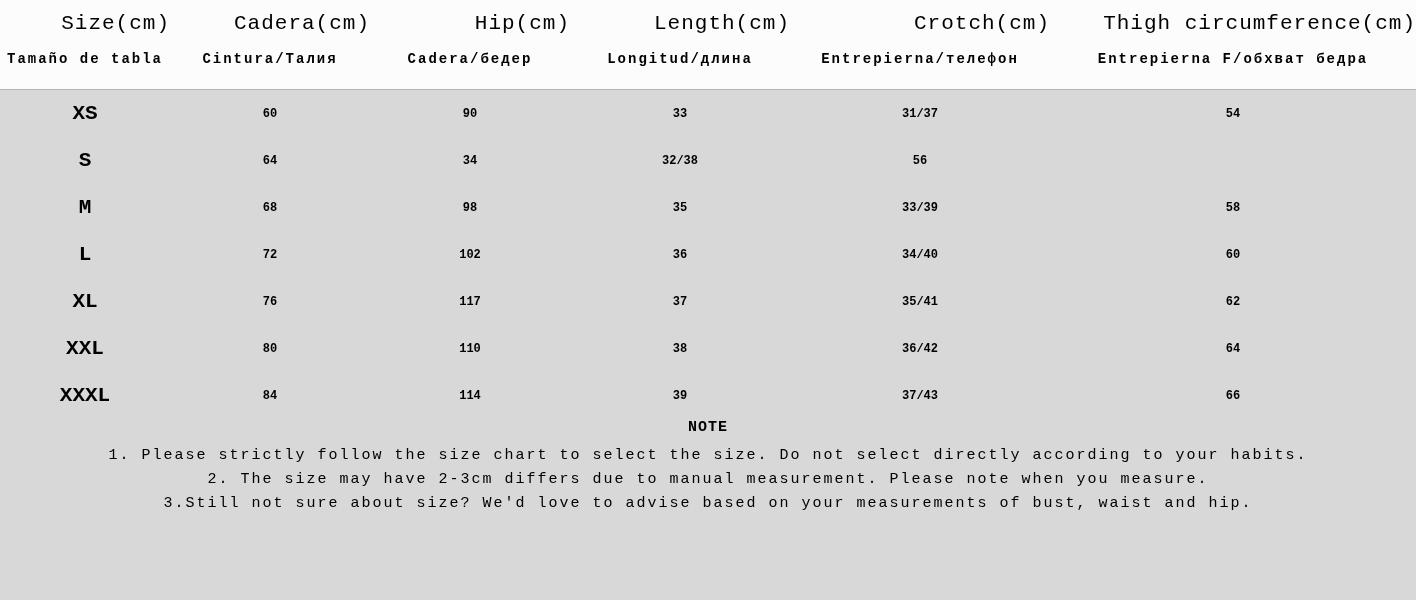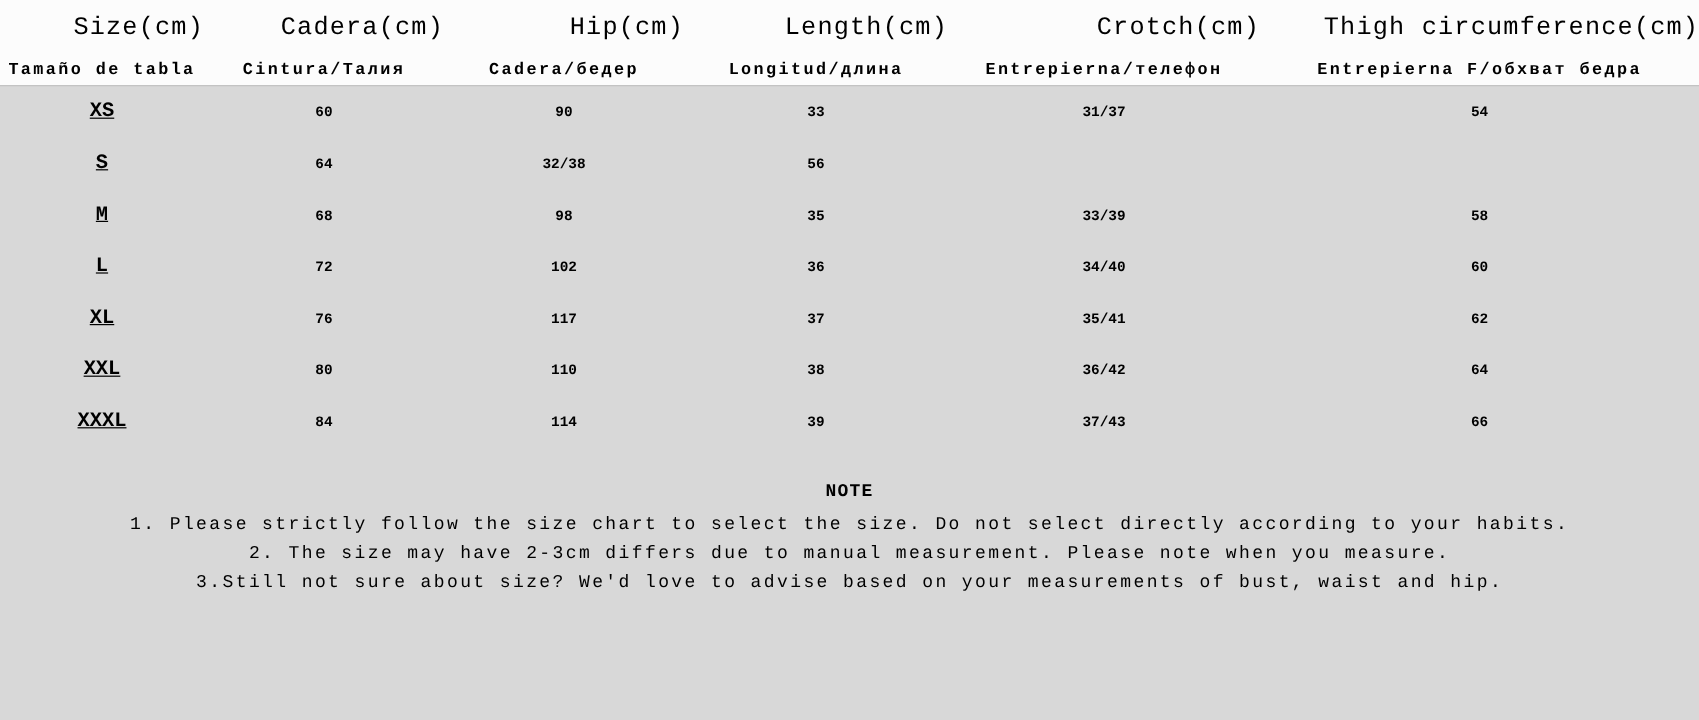--- a/index.html
+++ b/index.html
@@ -29,21 +29,21 @@
       text-align: right;
       font-size: 21px;
       font-weight: normal;
       letter-spacing: 1px;
     }
     .subheader-row {
       display: grid;
       grid-template-columns: 170px 200px 200px 220px 260px 1fr;
       background: #fcfcfc;
       border-bottom: 1px solid #b5b5b5;
-      padding: 6px 0 4px 0;
+      padding: 6px 0 22px 0;
       align-items: center;
     }
     .subheader-row > div {
       text-align: center;
       font-size: 14px;
       font-weight: bold;
       letter-spacing: 2px;
       white-space: nowrap;
     }
     .data-row {
@@ -51,25 +51,23 @@
       grid-template-columns: 170px 200px 200px 220px 260px 1fr;
       padding: 12px 0;
       align-items: center;
     }
     .data-row > div {
       text-align: center;
       font-size: 12px;
       font-weight: bold;
     }
     .data-row > div:first-child {
-      font-size: 17px;
-      text-decoration: underline;
+      font-size: 21px;
     }
     .notes-section {
-      margin-top: 28px;
       text-align: center;
       padding: 0 20px;
     }
     .note-title {
       font-size: 15px;
       font-weight: bold;
       letter-spacing: 1px;
       margin-bottom: 8px;
     }
     .note-line {
@@ -106,20 +104,21 @@
     <div>XS</div>
     <div>60</div>
     <div>90</div>
     <div>33</div>
     <div>31/37</div>
     <div>54</div>
   </div>
   <div class="data-row">
     <div>S</div>
     <div>64</div>
+    <div>34</div>
     <div>32/38</div>
     <div>56</div>
   </div>
   <div class="data-row">
     <div>M</div>
     <div>68</div>
     <div>98</div>
     <div>35</div>
     <div>33/39</div>
     <div>58</div>

